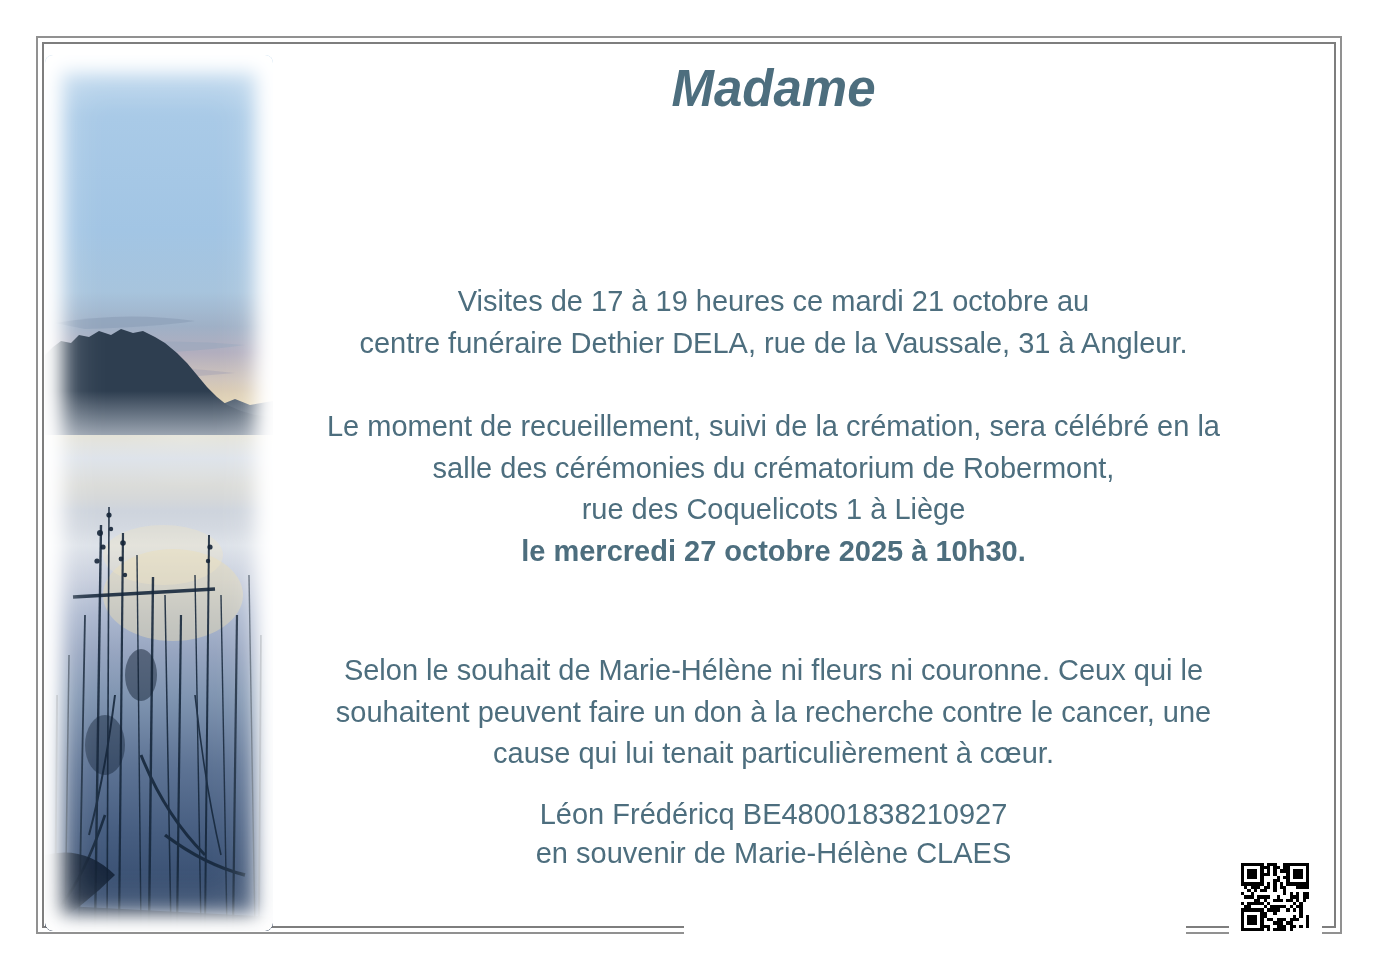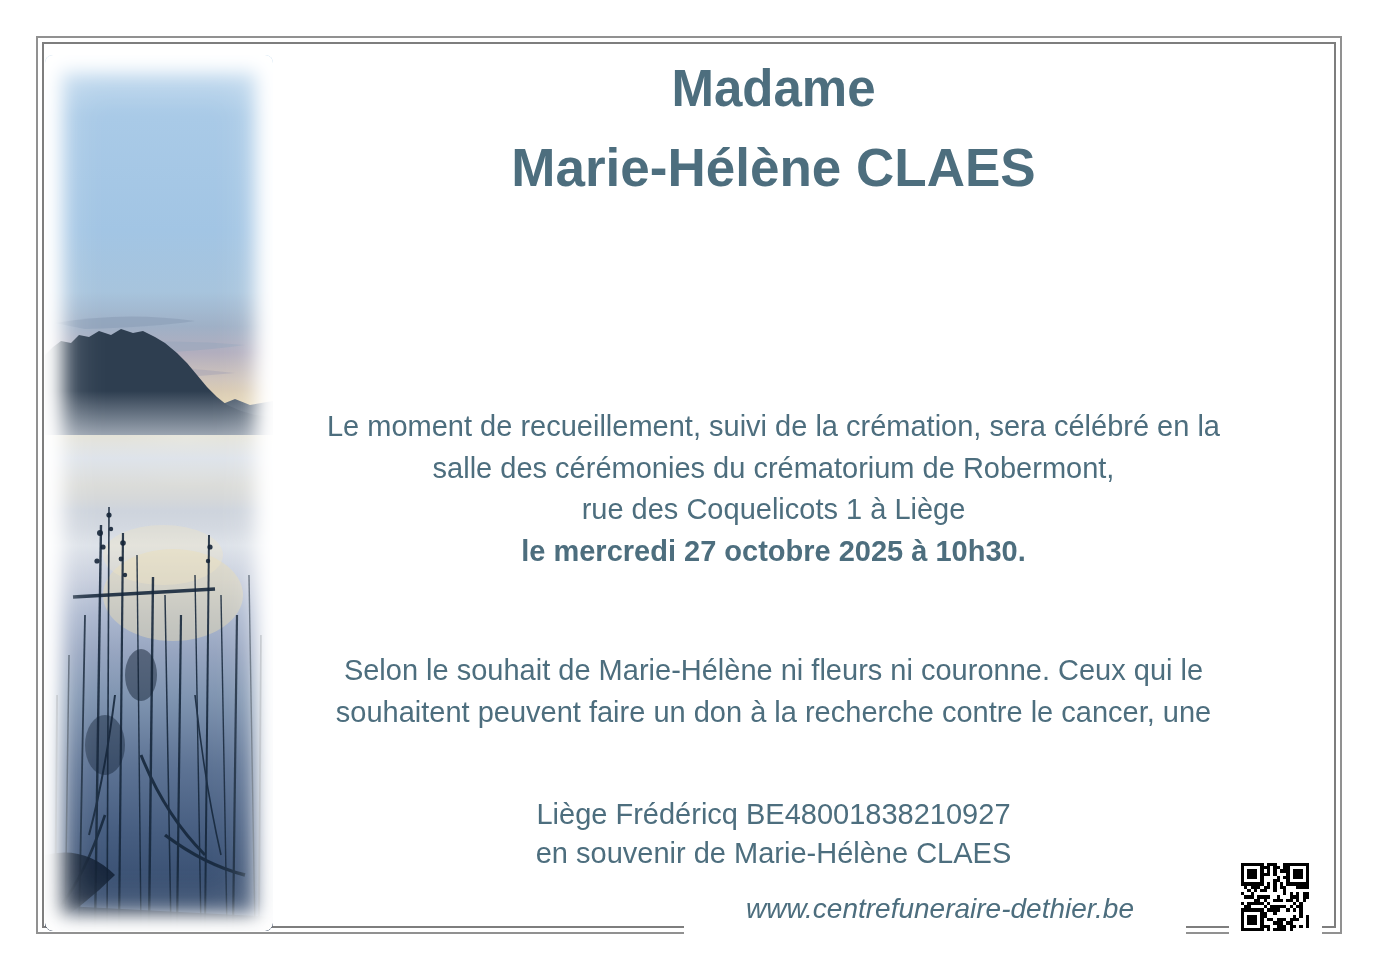--- a/index.html
+++ b/index.html
@@ -43,21 +43,21 @@
   }
   .photo svg { position:absolute; left:0; top:0; width:100%; height:100%; }
   .photo .feather {
     content:""; position:absolute; inset:0; border-radius:8px;
     box-shadow: inset 0 0 18px 16px #ffffff, inset 0 0 46px 12px rgba(255,255,255,.55);
     pointer-events:none;
   }
 
   
   .txt { position:absolute; left:282px; width:983px; text-align:center; color:#4d6e7e; }
-  .salutation { top:60px; font-size:51px; font-weight:bold; line-height:58px; }
+  .salutation { top:60px; font-size:51px; font-weight:bold; line-height:58px;font-style:italic; }
   .deceased-name { top:138px; font-size:53px; font-weight:bold; line-height:60px; }
   .dates { top:204px; font-size:35px; line-height:46px; }
   .body-par { font-size:29px; line-height:41.5px; }
   .par-visites { top:281px; }
   .par-ceremonie { top:406px; }
   .par-souhait { top:650px; }
   .par-don { top:795px; line-height:39px; }
   .b { font-weight:bold; }
   .u { text-decoration:underline; text-underline-offset:4px; }
 
@@ -148,41 +148,44 @@
         <ellipse cx="60" cy="690" rx="20" ry="30" opacity="0.5"></ellipse>
       </g>
 
       <path d="M0,800 Q40,790 70,820 Q40,850 0,876 Z" fill="#101f33" opacity="0.85"></path>
       <path d="M0,850 L228,862 L228,876 L0,876 Z" fill="#13233a" opacity="0.8"></path>
     </svg>
     <div class="feather"></div>
   </div>
 
   <div class="txt salutation">Madame</div>
-  <div class="txt deceased-name">Marie-Hélène CLAES</div>
-
+
+  <div class="txt body-par par-visites">
+    <div>Visites de 17 à 19 heures ce mardi 21 octobre au</div>
+    <div>centre funéraire Dethier DELA, rue de la Vaussale, 31 à Angleur.</div>
+  </div>
 
   <div class="txt body-par par-ceremonie">
     <div>Le moment de recueillement, suivi de la crémation, sera célébré en la</div>
     <div>salle des cérémonies du crématorium de Robermont,</div>
     <div>rue des Coquelicots 1 à Liège</div>
     <div class="b">le mercredi 27 octobre 2025 à 10h30.</div>
   </div>
 
   <div class="txt body-par par-souhait">
     <div>Selon le souhait de Marie-Hélène ni fleurs ni couronne. Ceux qui le</div>
     <div>souhaitent peuvent faire un don à la recherche contre le cancer, une</div>
+    <div>cause qui lui tenait particulièrement à cœur.</div>
   </div>
 
   <div class="txt body-par par-don">
-    <div>Liège Frédéricq BE48001838210927</div>
+    <div>Léon Frédéricq BE48001838210927</div>
     <div>en souvenir de Marie-Hélène CLAES</div>
   </div>
 
-  <div class="website">www.centrefuneraire-dethier.be</div>
 
   <div class="qr">
     <svg viewBox="0 0 21 21" aria-hidden="true">
         <rect x="0" y="0" width="1" height="1"></rect>
         <rect x="1" y="0" width="1" height="1"></rect>
         <rect x="2" y="0" width="1" height="1"></rect>
         <rect x="3" y="0" width="1" height="1"></rect>
         <rect x="4" y="0" width="1" height="1"></rect>
         <rect x="5" y="0" width="1" height="1"></rect>
         <rect x="6" y="0" width="1" height="1"></rect>

